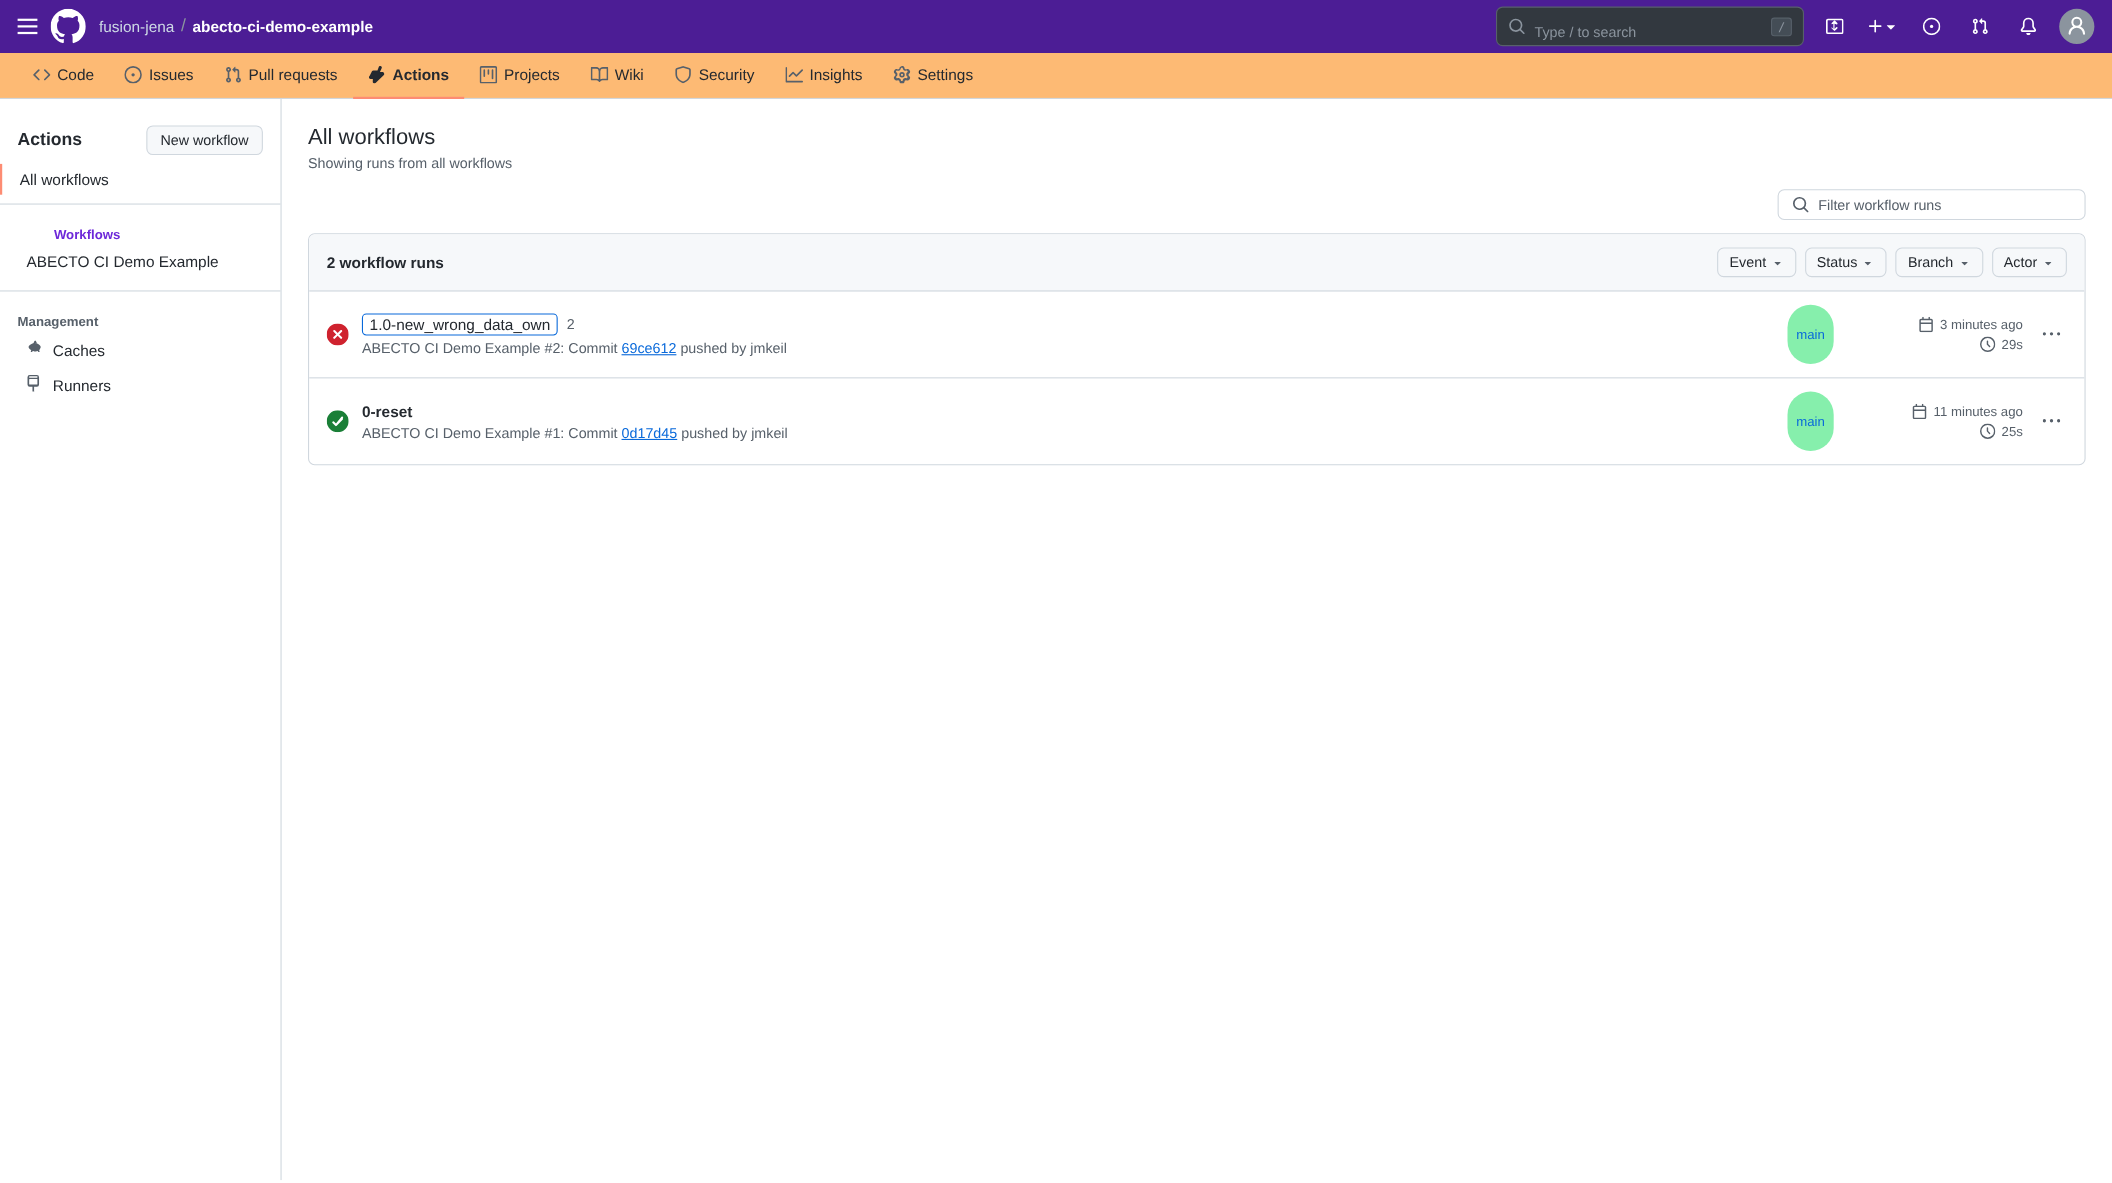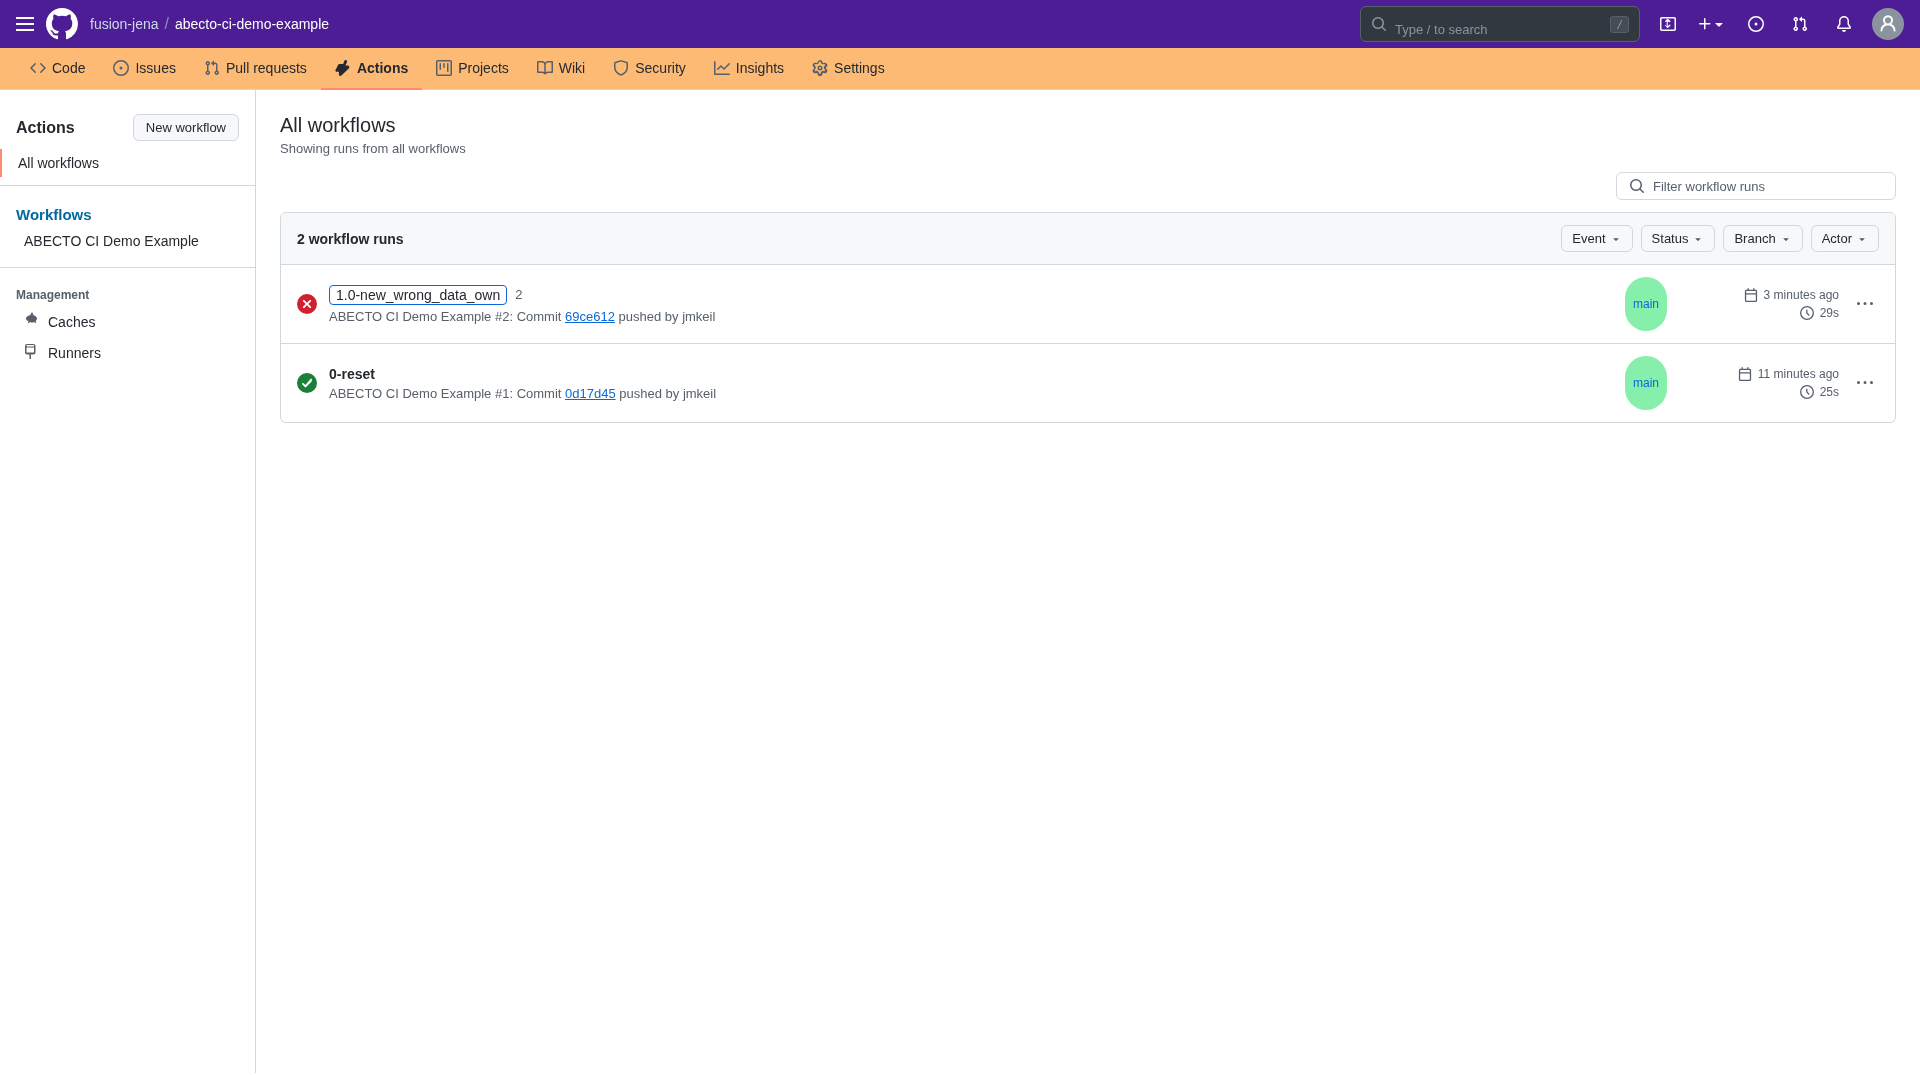--- a/index.html
+++ b/index.html
@@ -10,21 +10,21 @@
       display: flex; align-items: center; background: #4c1d95; color: #fff;
       padding: 0 16px; height: 48px; gap: 12px; position: fixed; top: 0; left: 0; right: 0; z-index: 100;
     }
     .top-nav .hamburger { cursor: pointer; display: flex; flex-direction: column; gap: 4px; }
     .top-nav .hamburger span { display: block; width: 18px; height: 2px; background: #fff; }
     .logo { display: flex; align-items: center; cursor: pointer; }
     .logo svg { fill: #fff; width: 32px; height: 32px; }
     .repo-breadcrumb { display: flex; align-items: center; gap: 6px; font-size: 14px; color: #cdd9e5; }
     .repo-breadcrumb a { color: #cdd9e5; text-decoration: none; }
     .repo-breadcrumb .sep { color: #8b949e; font-size: 16px; }
-    .repo-breadcrumb .repo-name { color: #fff; font-weight: 400; }
+    .repo-breadcrumb .repo-name { color: #fff; font-weight: 700; }
     .nav-spacer { flex: 1; }
     .search-bar {
       display: flex; align-items: center; background: #32383f; border: 1px solid #57606a;
       border-radius: 6px; padding: 4px 10px; gap: 8px; width: 280px; color: #8b949e; font-size: 13px; cursor: text;
     }
     .search-bar .search-icon-svg { width: 16px; height: 16px; fill: #8b949e; flex-shrink: 0; }
     .search-bar .search-kbd { display: flex; gap: 2px; margin-left: auto; }
     .search-bar .search-kbd kbd {
       background: #444d56; border: 1px solid #57606a; border-radius: 3px;
       font-size: 11px; padding: 1px 5px; color: #8b949e;
@@ -287,21 +287,21 @@
       <button class="new-workflow-btn">New workflow</button>
     </div>
 
     <div class="sidebar-item-all-workflows">
       <span>All workflows</span>
     </div>
 
     <hr class="sidebar-divider">
 
     <div style="padding: 4px 0;">
-      <div style="font-size:15px;font-weight:600;color:#0369a1;padding:8px 16px 4px;">Workflows</div>
+      <div style="font-size:12px;font-weight:600;color:#6d28d9;padding:8px 16px 4px;margin-left:33px;">Workflows</div>
       <div class="sidebar-item">
         <span>ABECTO CI Demo Example</span>
       </div>
     </div>
 
     <hr class="sidebar-divider">
 
     <div style="padding: 4px 0;">
       <div class="sidebar-management-title">Management</div>
       <div class="sidebar-item">

